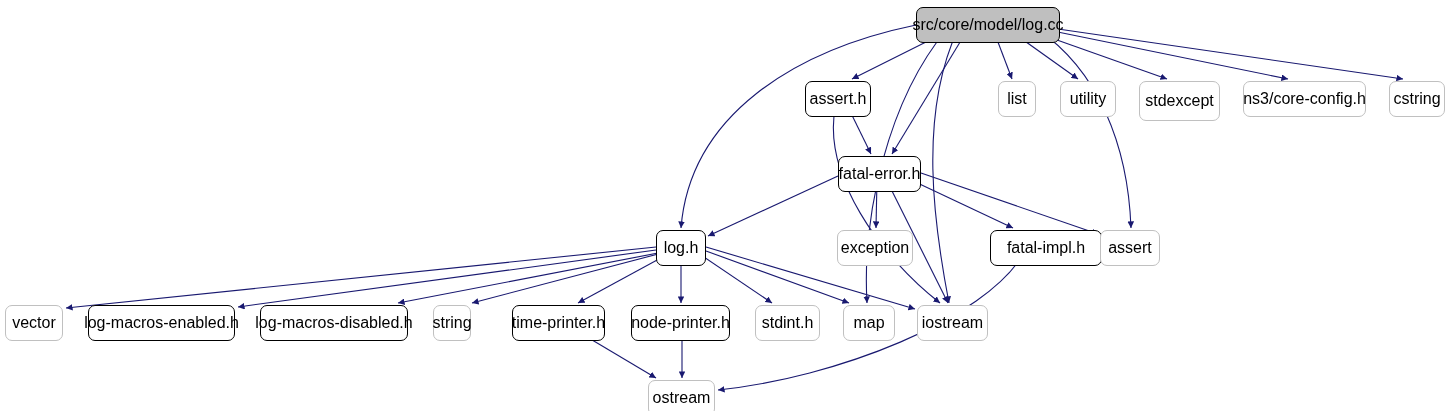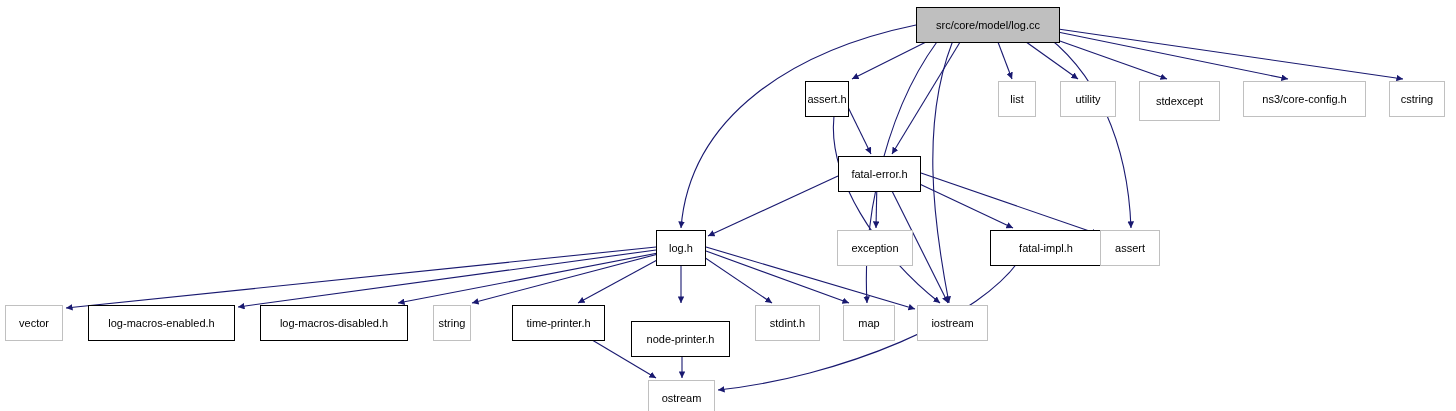--- a/index.html
+++ b/index.html
@@ -20,26 +20,27 @@
     fill: none;
     stroke: var(--edge-color, #191970);
     stroke-width: 1.1;
   }
   .node {
     position: absolute;
     box-sizing: border-box;
     display: flex;
     align-items: center;
     justify-content: center;
-    font-size: 11px;
+    font-size: 16px;
     line-height: 1;
     color: #000000;
     background: #ffffff;
     white-space: nowrap;
     padding: 17px 3px;
+    border-radius: 7px;
   }
   .node.root {
     background: var(--root-fill, #bfbfbf);
     border: 1px solid var(--linked-border, #000000);
   }
   .node.linked {
     border: 1px solid var(--linked-border, #000000);
     cursor: pointer;
   }
   .node.plain {
@@ -84,35 +85,35 @@
         <path d="M698,253 L772,303" class="edge" marker-end="url(#arrow)"></path>
         <path d="M706,251 L849,303" class="edge" marker-end="url(#arrow)"></path>
         <path d="M706,247 L915,309" class="edge" marker-end="url(#arrow)"></path>
         <path d="M1024,253 C985,320 835,378 718,390" class="edge" marker-end="url(#arrow)"></path>
         <path d="M572,328 L656,378" class="edge" marker-end="url(#arrow)"></path>
         <path d="M682,328 L682,378" class="edge" marker-end="url(#arrow)"></path>
       </g>
   </svg>
   <div id="nodes">
       <div class="node root" style="left: 916px; top: 7px; width: 144px; height: 22px;">src/core/model/log.cc</div>
-      <div class="node linked" style="left: 805px; top: 81px; width: 44px; height: 22px;">assert.h</div>
+      <div class="node linked" style="left: 805px; top: 81px; width: 66px; height: 22px;">assert.h</div>
       <div class="node plain" style="left: 998px; top: 81px; width: 38px; height: 22px;">list</div>
       <div class="node plain" style="left: 1060px; top: 81px; width: 56px; height: 14px;">utility</div>
       <div class="node plain" style="left: 1139px; top: 81px; width: 81px; height: 40px;">stdexcept</div>
       <div class="node plain" style="left: 1243px; top: 81px; width: 123px; height: 22px;">ns3/core-config.h</div>
       <div class="node plain" style="left: 1389px; top: 81px; width: 56px; height: 22px;">cstring</div>
       <div class="node linked" style="left: 838px; top: 156px; width: 83px; height: 22px;">fatal-error.h</div>
       <div class="node linked" style="left: 656px; top: 230px; width: 50px; height: 22px;">log.h</div>
       <div class="node plain" style="left: 837px; top: 230px; width: 76px; height: 22px;">exception</div>
       <div class="node linked" style="left: 990px; top: 230px; width: 112px; height: 22px;">fatal-impl.h</div>
       <div class="node plain" style="left: 1100px; top: 230px; width: 60px; height: 22px;">assert</div>
       <div class="node plain" style="left: 5px; top: 305px; width: 58px; height: 22px;">vector</div>
       <div class="node linked" style="left: 88px; top: 305px; width: 147px; height: 22px;">log-macros-enabled.h</div>
       <div class="node linked" style="left: 260px; top: 305px; width: 148px; height: 22px;">log-macros-disabled.h</div>
       <div class="node plain" style="left: 433px; top: 305px; width: 38px; height: 22px;">string</div>
       <div class="node linked" style="left: 512px; top: 305px; width: 93px; height: 22px;">time-printer.h</div>
-      <div class="node linked" style="left: 631px; top: 305px; width: 99px; height: 22px; margin-top: 16px;">node-printer.h</div>
+      <div class="node linked" style="left: 631px; top: 305px; width: 99px; height: 22px;">node-printer.h</div>
       <div class="node plain" style="left: 755px; top: 305px; width: 65px; height: 22px;">stdint.h</div>
       <div class="node plain" style="left: 843px; top: 305px; width: 52px; height: 22px;">map</div>
       <div class="node plain" style="left: 917px; top: 305px; width: 71px; height: 22px;">iostream</div>
       <div class="node plain" style="left: 648px; top: 380px; width: 67px; height: 22px;">ostream</div>
     </div>
 </div>
 
 </body></html>

